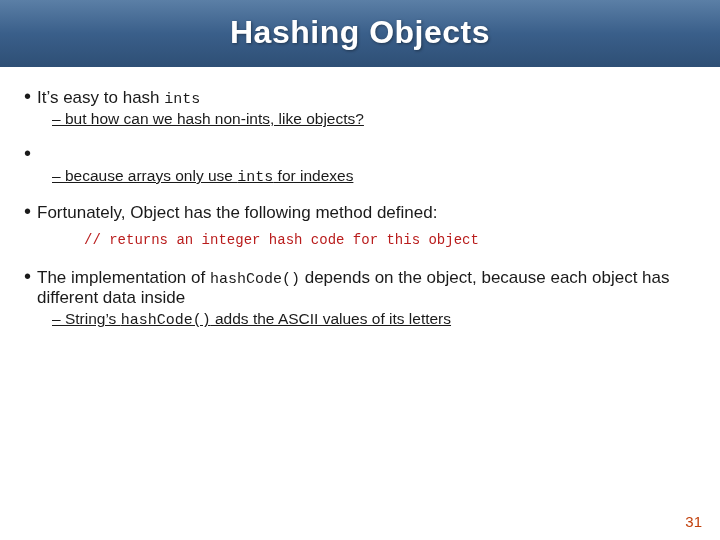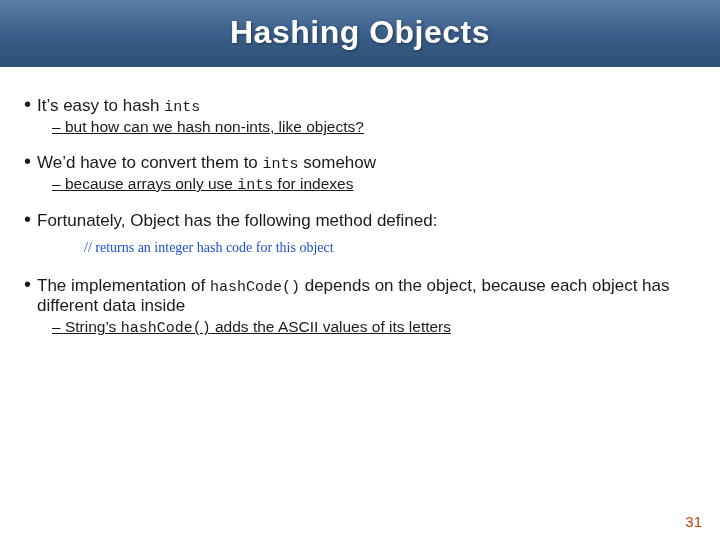--- a/index.html
+++ b/index.html
@@ -1,15 +1,15 @@
 <!DOCTYPE html>
 <html><head>
   <meta charset="utf-8">
   <style>
-    * { margin: 0; padding: 0; box-sizing: border-box; gap: 8px; }
+    * { margin: 0; padding: 0; box-sizing: border-box; }
 
     body {
       width: 720px;
       height: 540px;
       font-family: Arial, Helvetica, sans-serif;
       background: #ffffff;
       overflow: hidden;
     }
 
     .slide {
@@ -69,23 +69,23 @@
       margin-top: 1px;
       text-decoration: underline;
     }
 
     code, .mono {
       font-family: 'Courier New', Courier, monospace;
       font-size: 15px;
     }
 
     .code-block {
-      font-family: Liberation Serif, serif;
+      font-family: Liberation Mono, monospace;
       font-size: 14px;
-      color: #1d4ed8;
+      color: #b91c1c;
       padding-left: 60px;
       margin-top: 6px;
       line-height: 1.6;
     }
 
     .code-block .line {
       display: block;
     }
 
     .page-number {
@@ -114,21 +114,20 @@
         <span>It’s easy to hash <code>ints</code></span>
       </div>
       <div class="bullet-sub">
         – but how can we hash non-ints, like objects?
       </div>
     </div>
 
     <div class="bullet-section">
       <div class="bullet-main">
         <span class="bullet-dot">•</span>
-        <span>We’d have to convert them to <code>ints</code> somehow</span>
       </div>
       <div class="bullet-sub">
         – because arrays only use <code>ints</code> for indexes
       </div>
     </div>
 
     <div class="bullet-section">
       <div class="bullet-main">
         <span class="bullet-dot">•</span>
         <span>Fortunately, Object has the following method defined:</span>

